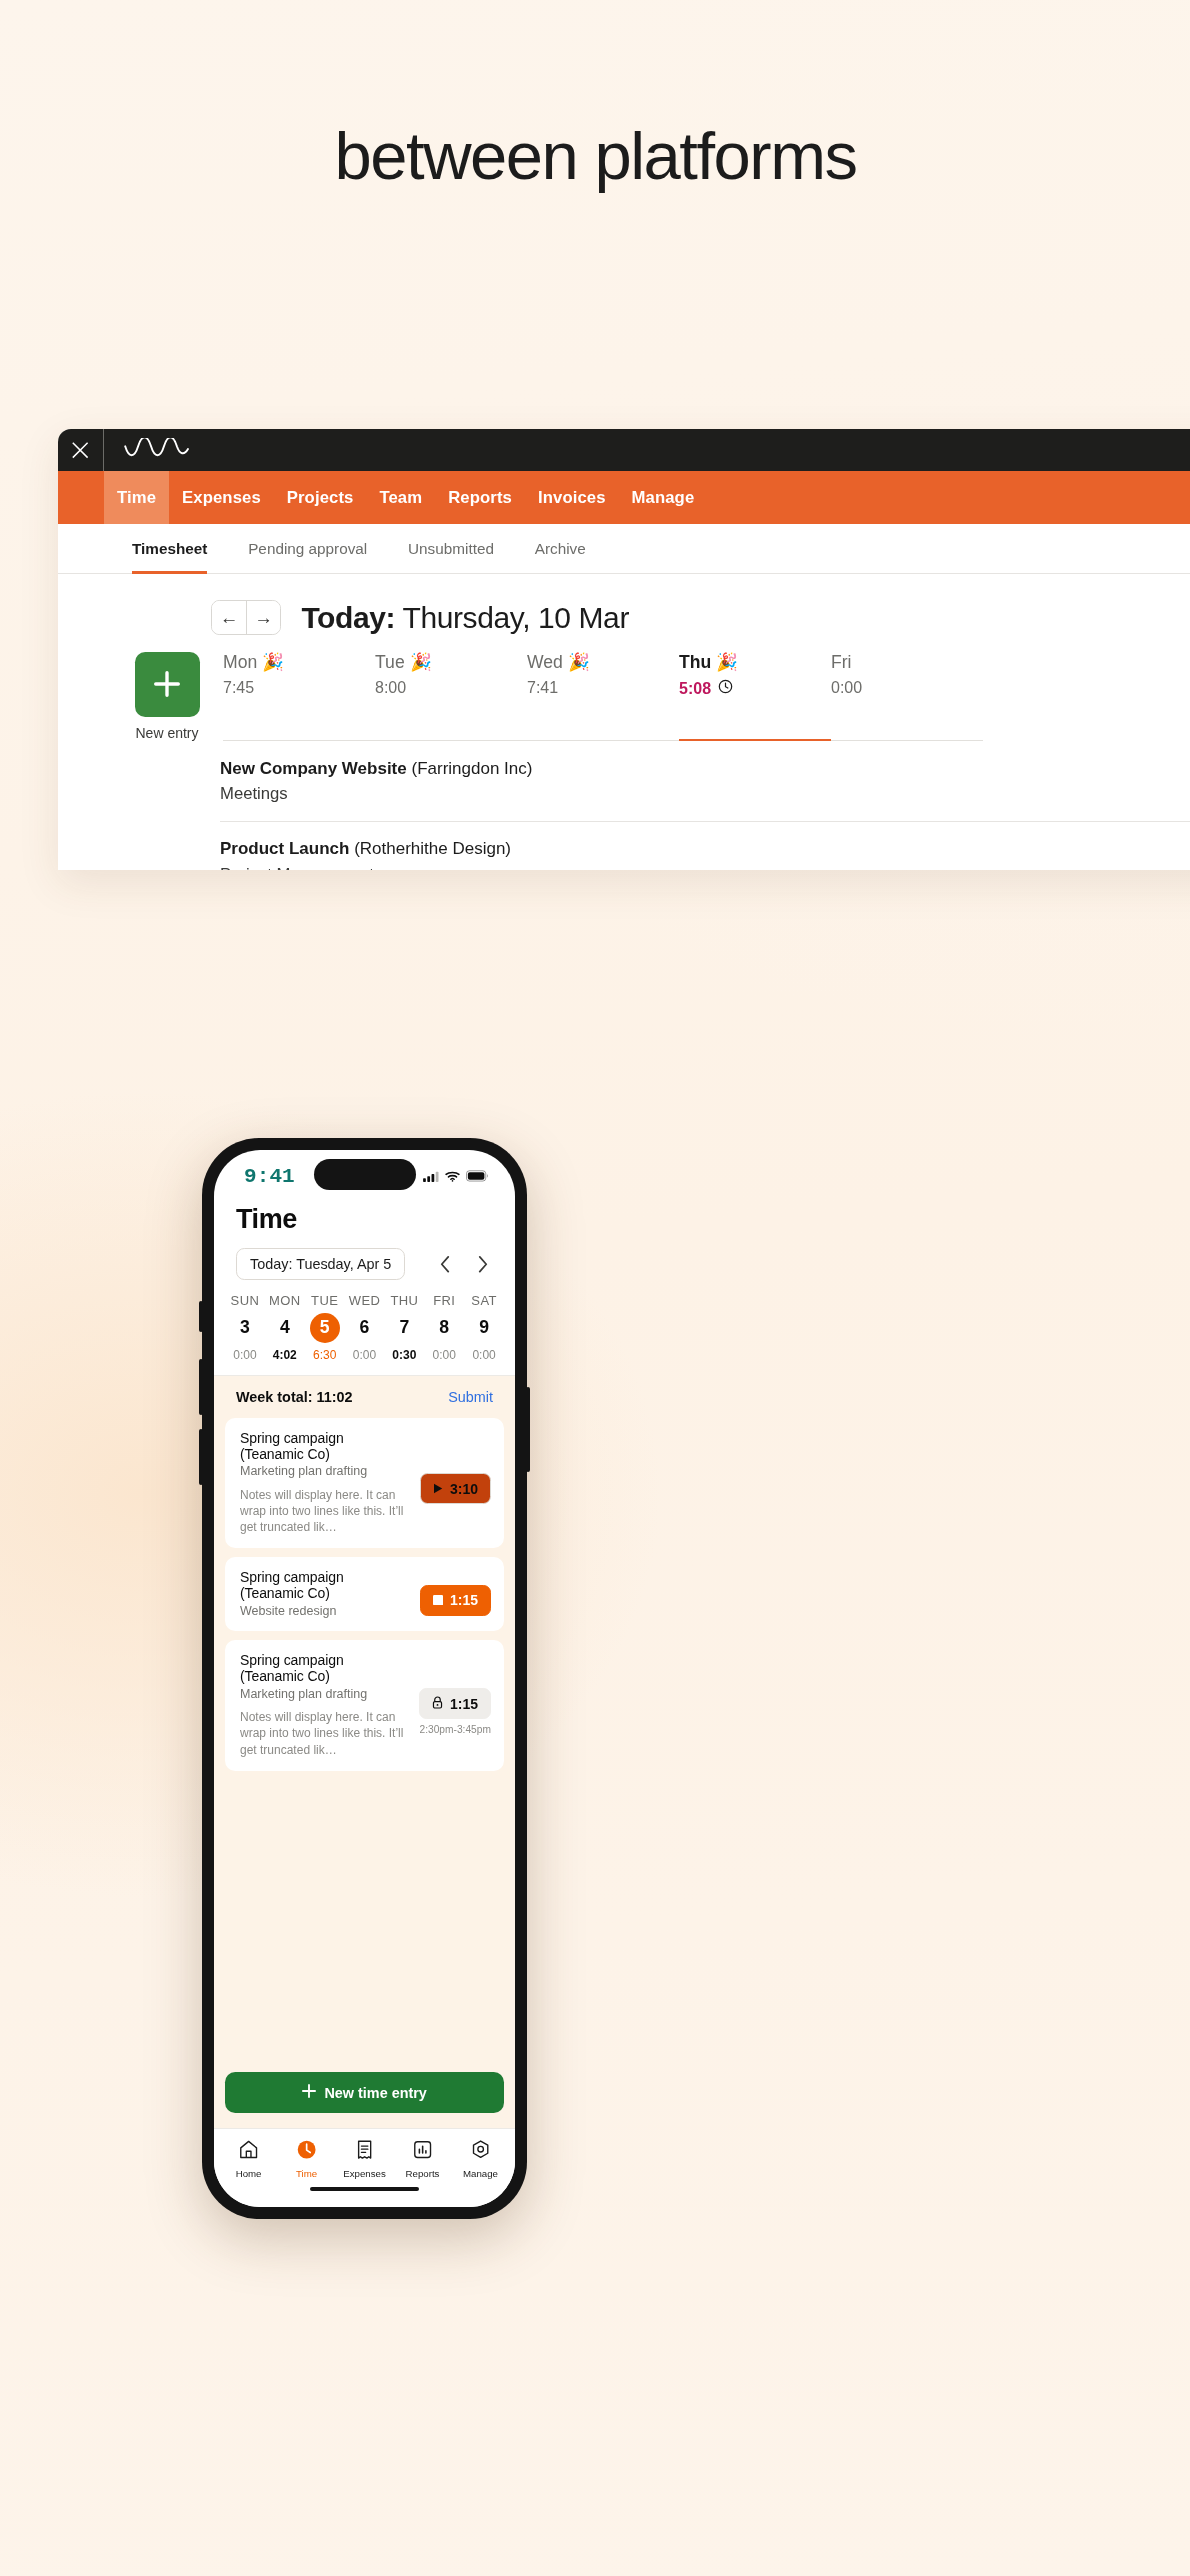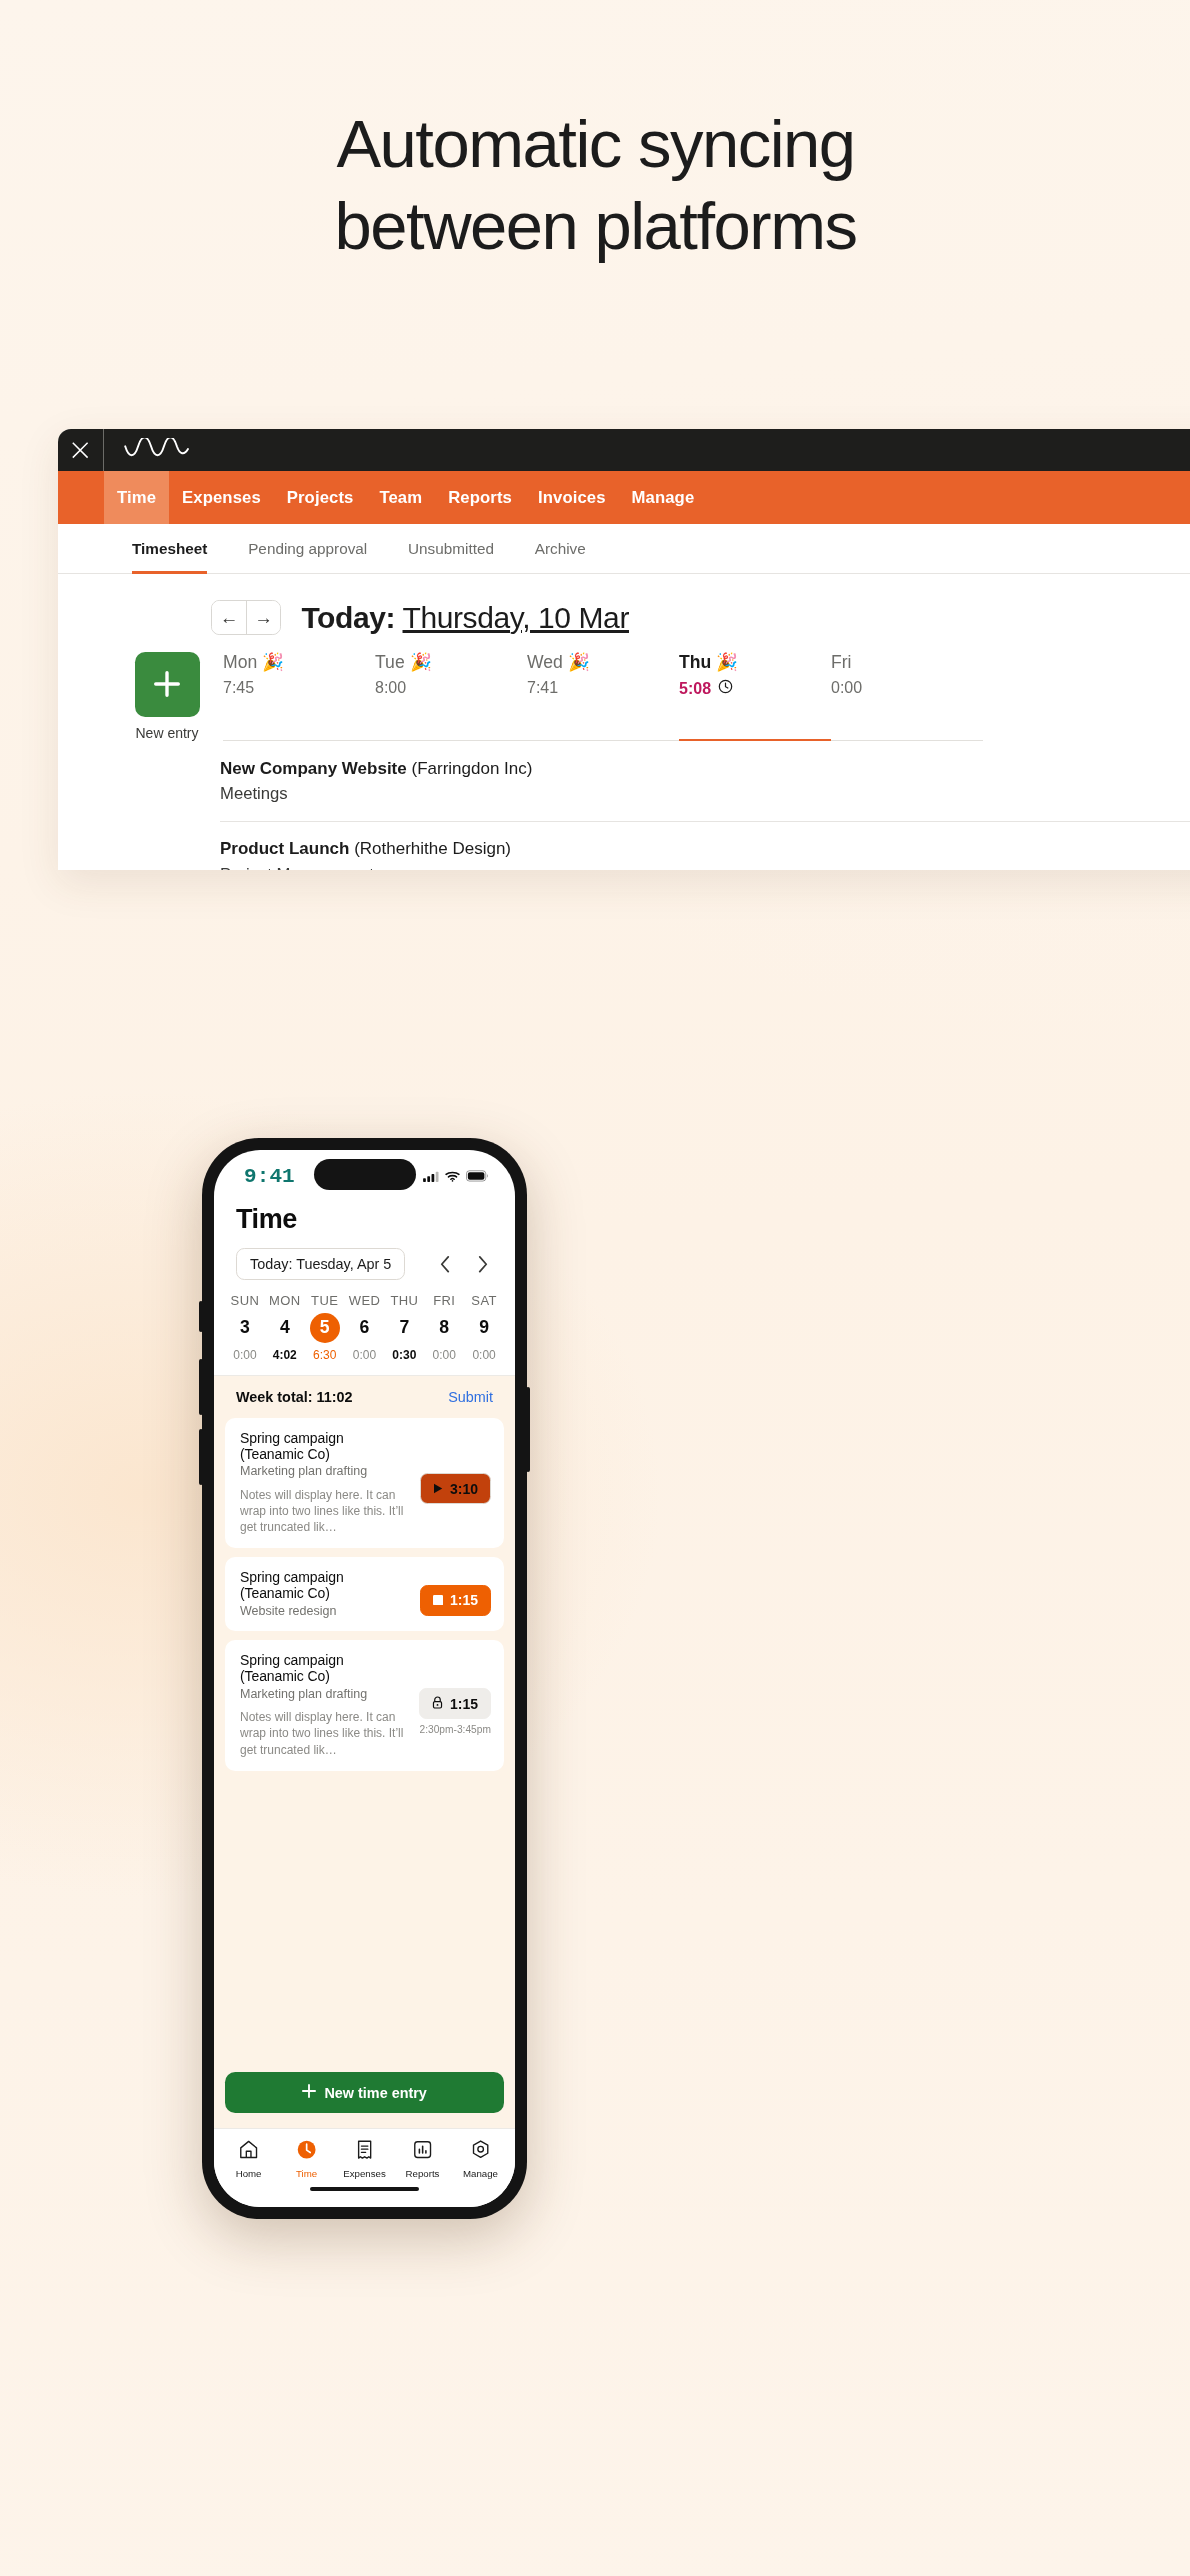--- a/index.html
+++ b/index.html
@@ -146,21 +146,21 @@
     color: #3a3a38;
     background: #fff;
   }
   .arrowbtn + .arrowbtn { border-left: 0.9px solid #d9d7d3; }
   .datetitle {
     font-size: 30px;
     color: #1c1c1c;
     letter-spacing: -0.4px;
   }
   .datetitle b { font-weight: 700; }
-  .datetitle span { font-weight: 400; text-decoration: underline; }
+  .datetitle span { font-weight: 400; }
 
   
   .weekwrap {
     display: flex;
     padding-left: 65px;
     margin-top: 16.7px;
   }
   .newentry {
     width: 88px;
     display: flex;
@@ -490,21 +490,20 @@
     background: #141414;
     border-radius: 2.8px;
   }
 </style>
 </head>
 <body>
 
 <div class="bg-wash"></div>
 
 <h1 class="headline">
-  <span class="l1">Automatic syncing</span>
   <span class="l2">between platforms</span>
 </h1>
 
 <div class="desktop">
 
   <div class="chrome">
     <div class="chrome-close">
       <svg width="20.4" height="20.4" viewBox="0 0 22 22">
           <path d="M3 3 L19 19 M19 3 L3 19" stroke="#ffffff" stroke-width="1.6" fill="none"></path>
         </svg>

